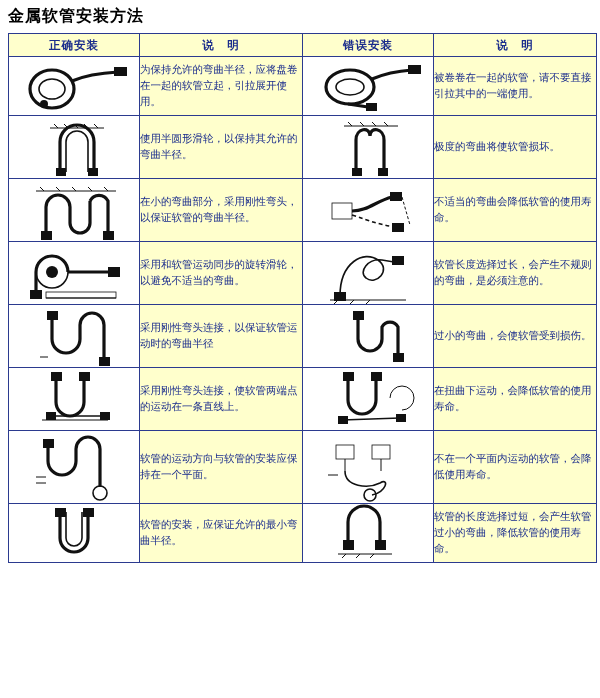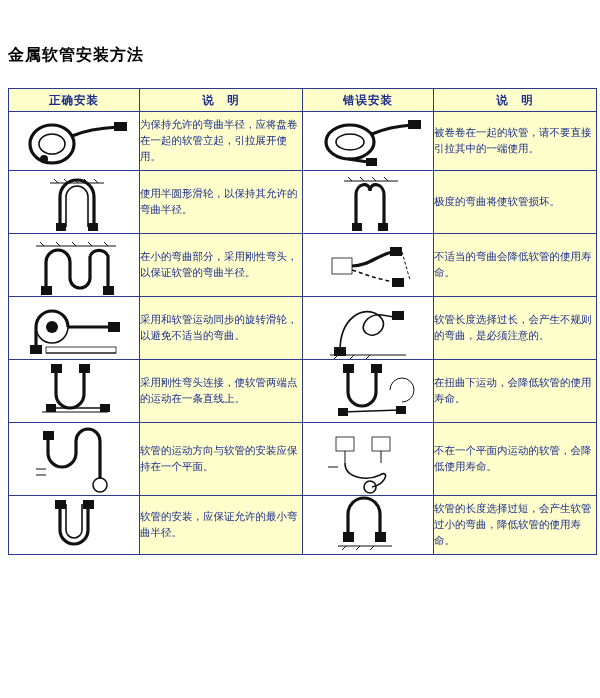--- a/index.html
+++ b/index.html
@@ -9,25 +9,24 @@
     font-family:"DejaVu Sans","Liberation Sans",sans-serif;
     color:#000;
     overflow:hidden;
   }
   #page-title{
     font-size:16px;
     font-weight:bold;
     letter-spacing:1px;
     padding:6px 0 6px 8px;
     color:#000;
-    margin-top:39px;
   }
   table.main{
     border-collapse:collapse;
-    margin:16px 8px;
+    margin:0 8px;
     width:584px;
     table-layout:fixed;
   }
   table.main td, table.main th{
     border:1px solid #2b3a8f;
     padding:0;
     vertical-align:middle;
   }
   thead th{
     background:#ffffcc;
@@ -181,20 +180,39 @@
           <rect x="86" y="14" width="12" height="9" class="part"></rect>
           <line x1="24" y1="58" x2="100" y2="58" class="line"></line>
           <line x1="28" y1="62" x2="32" y2="58" class="line"></line>
           <line x1="44" y1="62" x2="48" y2="58" class="line"></line>
           <line x1="60" y1="62" x2="64" y2="58" class="line"></line>
         </svg>
       </td>
       <td class="desc">软管长度选择过长，会产生不规则的弯曲，是必须注意的。</td>
     </tr>
 
+    <tr>
+      <td class="pic">
+        <svg width="124" height="62" viewBox="0 0 124 62">
+          <path d="M40 10 L40 34 A14 14 0 0 0 68 34 L68 20 A12 12 0 0 1 92 20 L92 56" class="hose"></path>
+          <rect x="35" y="6" width="11" height="9" class="part"></rect>
+          <rect x="87" y="52" width="11" height="9" class="part"></rect>
+          <line x1="28" y1="52" x2="36" y2="52" class="line"></line>
+        </svg>
+      </td>
+      <td class="desc">采用刚性弯头连接，以保证软管运动时的弯曲半径</td>
+      <td class="pic">
+        <svg width="124" height="62" viewBox="0 0 124 62">
+          <path d="M52 10 L52 34 A12 12 0 0 0 76 34 L76 22 A9 9 0 0 1 92 22 L92 52" class="hose"></path>
+          <rect x="47" y="6" width="11" height="9" class="part"></rect>
+          <rect x="87" y="48" width="11" height="9" class="part"></rect>
+        </svg>
+      </td>
+      <td class="desc">过小的弯曲，会使软管受到损伤。</td>
+    </tr>
 
     <tr>
       <td class="pic">
         <svg width="124" height="62" viewBox="0 0 124 62">
           <path d="M44 8 L44 34 A14 14 0 0 0 72 34 L72 8" class="hose"></path>
           <rect x="39" y="4" width="11" height="9" class="part"></rect>
           <rect x="67" y="4" width="11" height="9" class="part"></rect>
           <line x1="30" y1="52" x2="96" y2="52" class="line"></line>
           <path d="M38 48 L92 48" class="hose-thin"></path>
           <rect x="34" y="44" width="10" height="8" class="part"></rect>

